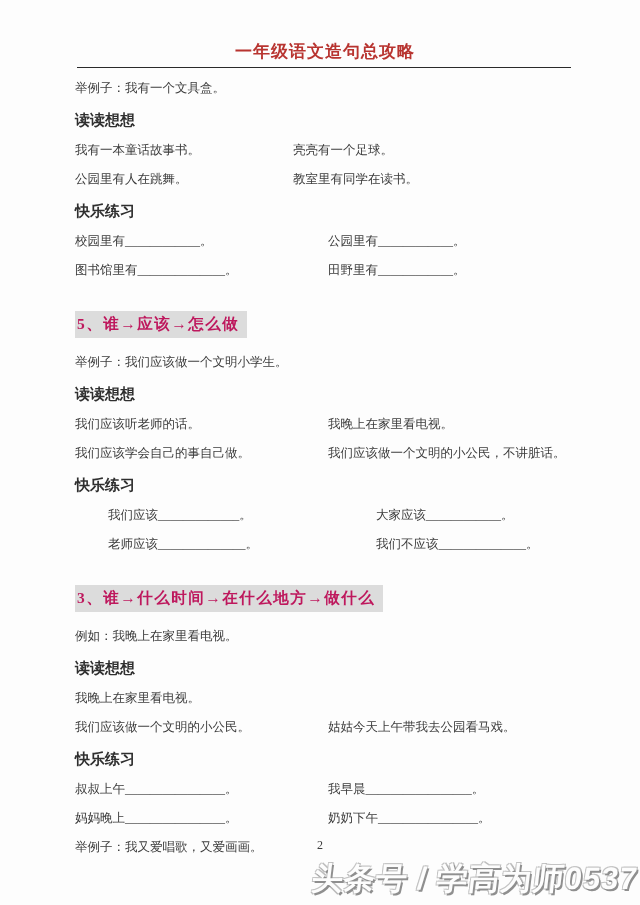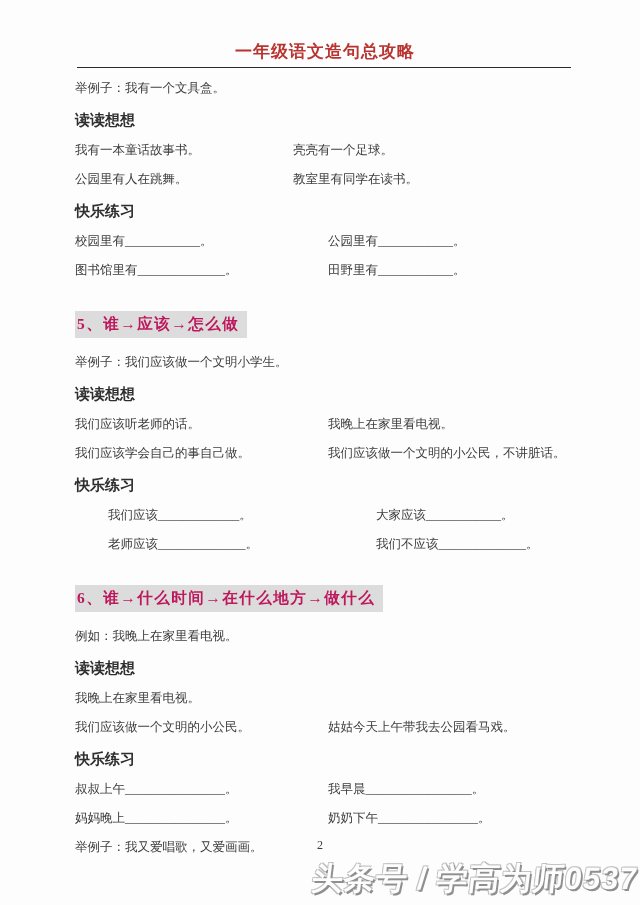--- a/index.html
+++ b/index.html
@@ -129,21 +129,21 @@
   <div class="line indent-lg row">
     <span class="col-l wide">我们应该_____________。</span>
     <span class="col-r">大家应该____________。</span>
   </div>
   <div class="line indent-lg row">
     <span class="col-l wide">老师应该______________。</span>
     <span class="col-r">我们不应该______________。</span>
   </div>
 
   <div>
-    <span class="section-heading">6、谁→什么时间→在什么地方→做什么</span>
+    <span class="section-heading">3、谁→什么时间→在什么地方→做什么</span>
   </div>
   <div class="line indent">例如：我晚上在家里看电视。</div>
 
   <div class="bold-label">读读想想</div>
   <div class="line indent row">
     <span class="col-l">我晚上在家里看电视。</span>
     <span class="col-r"></span>
   </div>
   <div class="line indent row">
     <span class="col-l">我们应该做一个文明的小公民。</span>

